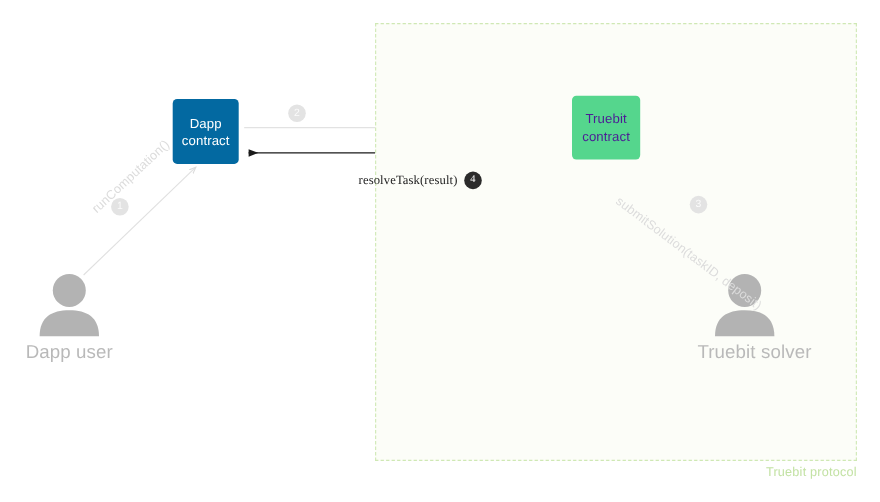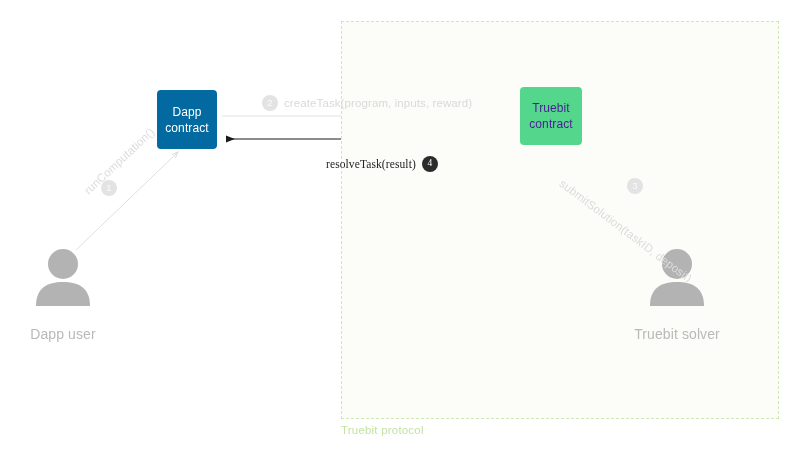--- a/index.html
+++ b/index.html
@@ -30,21 +30,21 @@
     height: 398px;
     background: #fcfdf8;
     border: 1px dashed #cfe8b4;
     box-sizing: border-box;
   }
   #protocol-label {
     position: absolute;
     left: 341px;
     top: 424px;
     width: 438px;
-    text-align: left;
+    text-align: right;
     font-size: 11.5px;
     color: #c3e2a4;
     letter-spacing: .2px;
   }
   
   .contract-box {
     position: absolute;
     border-radius: 4px;
     display: flex;
     align-items: center;
@@ -70,22 +70,22 @@
   .actor {
     position: absolute;
     width: 86px;
     text-align: center;
   }
   #dapp-user   { left: 20px;  top: 248px; }
   #truebit-solver { left: 634px; top: 248px; }
   .actor .glyph { display: block; height: 58px; }
   .actor .caption {
     display: block;
-    margin-top: 20px;
-    font-size: 14px;
+    margin-top: 4px;
+    font-size: 17px;
     color: #b9b9b9;
     letter-spacing: .1px;
     white-space: nowrap;
   }
   
   .flow-label {
     position: absolute;
     white-space: nowrap;
     font-size: 11.5px;
     letter-spacing: .1px;
@@ -185,21 +185,20 @@
     <svg width="86" height="58" viewBox="0 0 86 58" xmlns="http://www.w3.org/2000/svg">
       <circle cx="43" cy="16" r="15" fill="#b3b3b3"></circle>
       <path d="M16 58 C16 40 27 34 43 34 C59 34 70 40 70 58 Z" fill="#b3b3b3"></path>
     </svg>
   </span>
   <span class="caption">Truebit solver</span>
 </div>
 
 <div id="label-create-task" class="flow-label faded">
   <span class="badge light">2</span>
-  <span>createTask(program, inputs, reward)</span>
 </div>
 
 <div id="label-resolve-task" class="flow-label strong">
   <span>resolveTask(result)</span>
   <span class="badge dark">4</span>
 </div>
 
 <div id="label-run-computation" class="flow-label">
   <span>runComputation()</span>
 </div>

